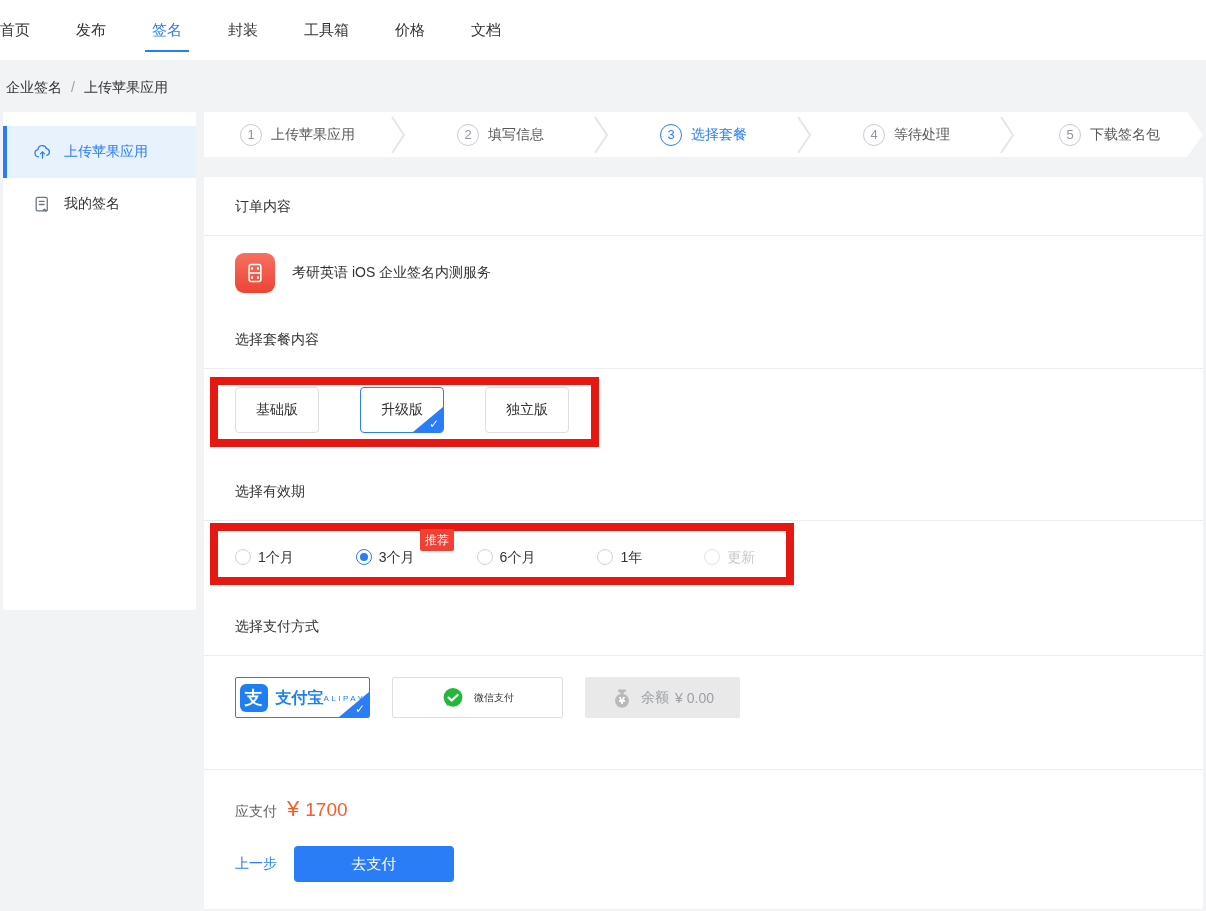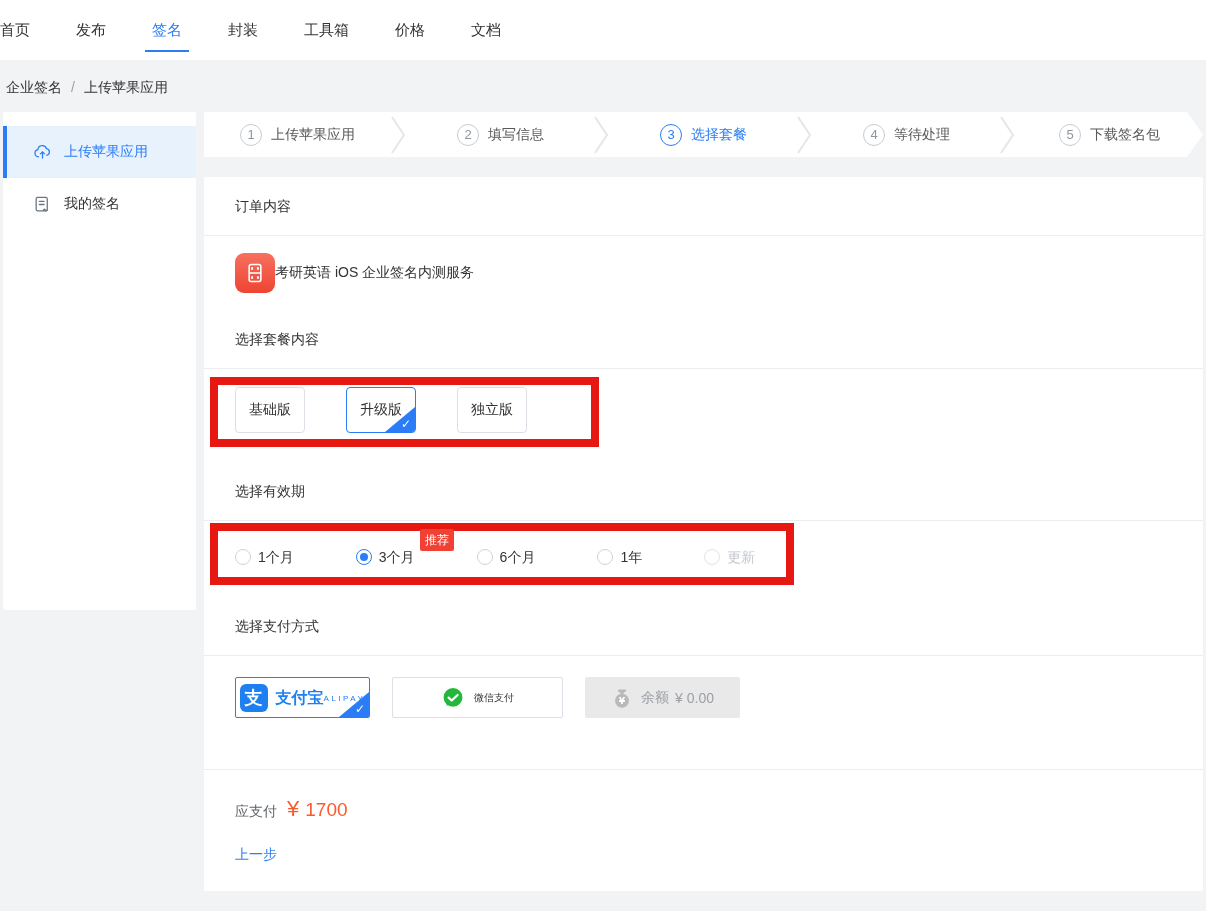--- a/index.html
+++ b/index.html
@@ -38,31 +38,31 @@
               justify-content:center; font-size:13px; color:#8f959e; flex:none; }
   .step-label { font-size:14px; color:#595959; white-space:nowrap; }
   .step.active .step-num { border-color:#2a7df7; color:#2a7df7; }
   .step.active .step-label { color:#2a7df7; }
   .step-sep { flex:none; display:flex; }
 
   
   .card { background:#fff; margin-top:20px; border-radius:2px; }
   .section-header { padding:19px 31px; line-height:20px; font-size:14px; color:#333; border-bottom:1px solid #ebedf0; }
 
-  .app-row { display:flex; align-items:center; padding:17px 31px; }
+  .app-row { display:flex; align-items:center; gap:17px; padding:17px 31px; }
   .app-icon { width:40px; height:40px; border-radius:9px; background:linear-gradient(180deg,#f7705f,#ee4433);
               display:flex; align-items:center; justify-content:center; flex:none; }
   .app-name { font-size:14px; color:#333; }
 
   .annotation-box { position:absolute; border:8px solid #e71712; pointer-events:none; z-index:5; }
 
   .package-row { position:relative; padding:18px 31px 29px; }
   .package-row .annotation-box { left:6px; top:8px; width:389px; height:70px; }
   .pkg-buttons { display:flex; gap:41px; }
-  .pkg-btn { width:70px; height:46px; background:#fff; border:1px solid #dcdfe6; border-radius:4px; display:flex;
+  .pkg-btn { width:84px; height:46px; background:#fff; border:1px solid #dcdfe6; border-radius:4px; display:flex;
              align-items:center; justify-content:center; font-size:14px; color:#333; position:relative; cursor:pointer; overflow:hidden; }
   .pkg-btn.selected { border-color:#2a7df7; }
   .corner { position:absolute; right:0; bottom:0; width:30px; height:25px; background:#2a7df7;
             clip-path:polygon(100% 0,100% 100%,0 100%); }
   .corner-check { position:absolute; right:4px; bottom:2px; color:#fff; font-size:12px; line-height:1; font-weight:bold; }
 
   .validity-row { position:relative; padding:26px 31px 30px; }
   .validity-row .annotation-box { left:6px; top:2px; width:584px; height:62px; }
   .badge { position:absolute; left:216px; top:8px; background:#f04134; color:#fff; font-size:12px; line-height:1;
            padding:5px 5px; border-radius:2px; z-index:6; }
@@ -290,19 +290,20 @@
         </div>
 
         <div class="checkout">
           <div class="payable-row">
             <span class="payable-label">应支付</span>
             <span class="price-currency">¥</span>
             <span class="price-amount">1700</span>
           </div>
           <div class="actions">
             <span class="prev-link">上一步</span>
+            <button class="pay-button">去支付</button>
           </div>
         </div>
 
       </div>
     </div>
   </div>
 </div>
 
 </body></html>

